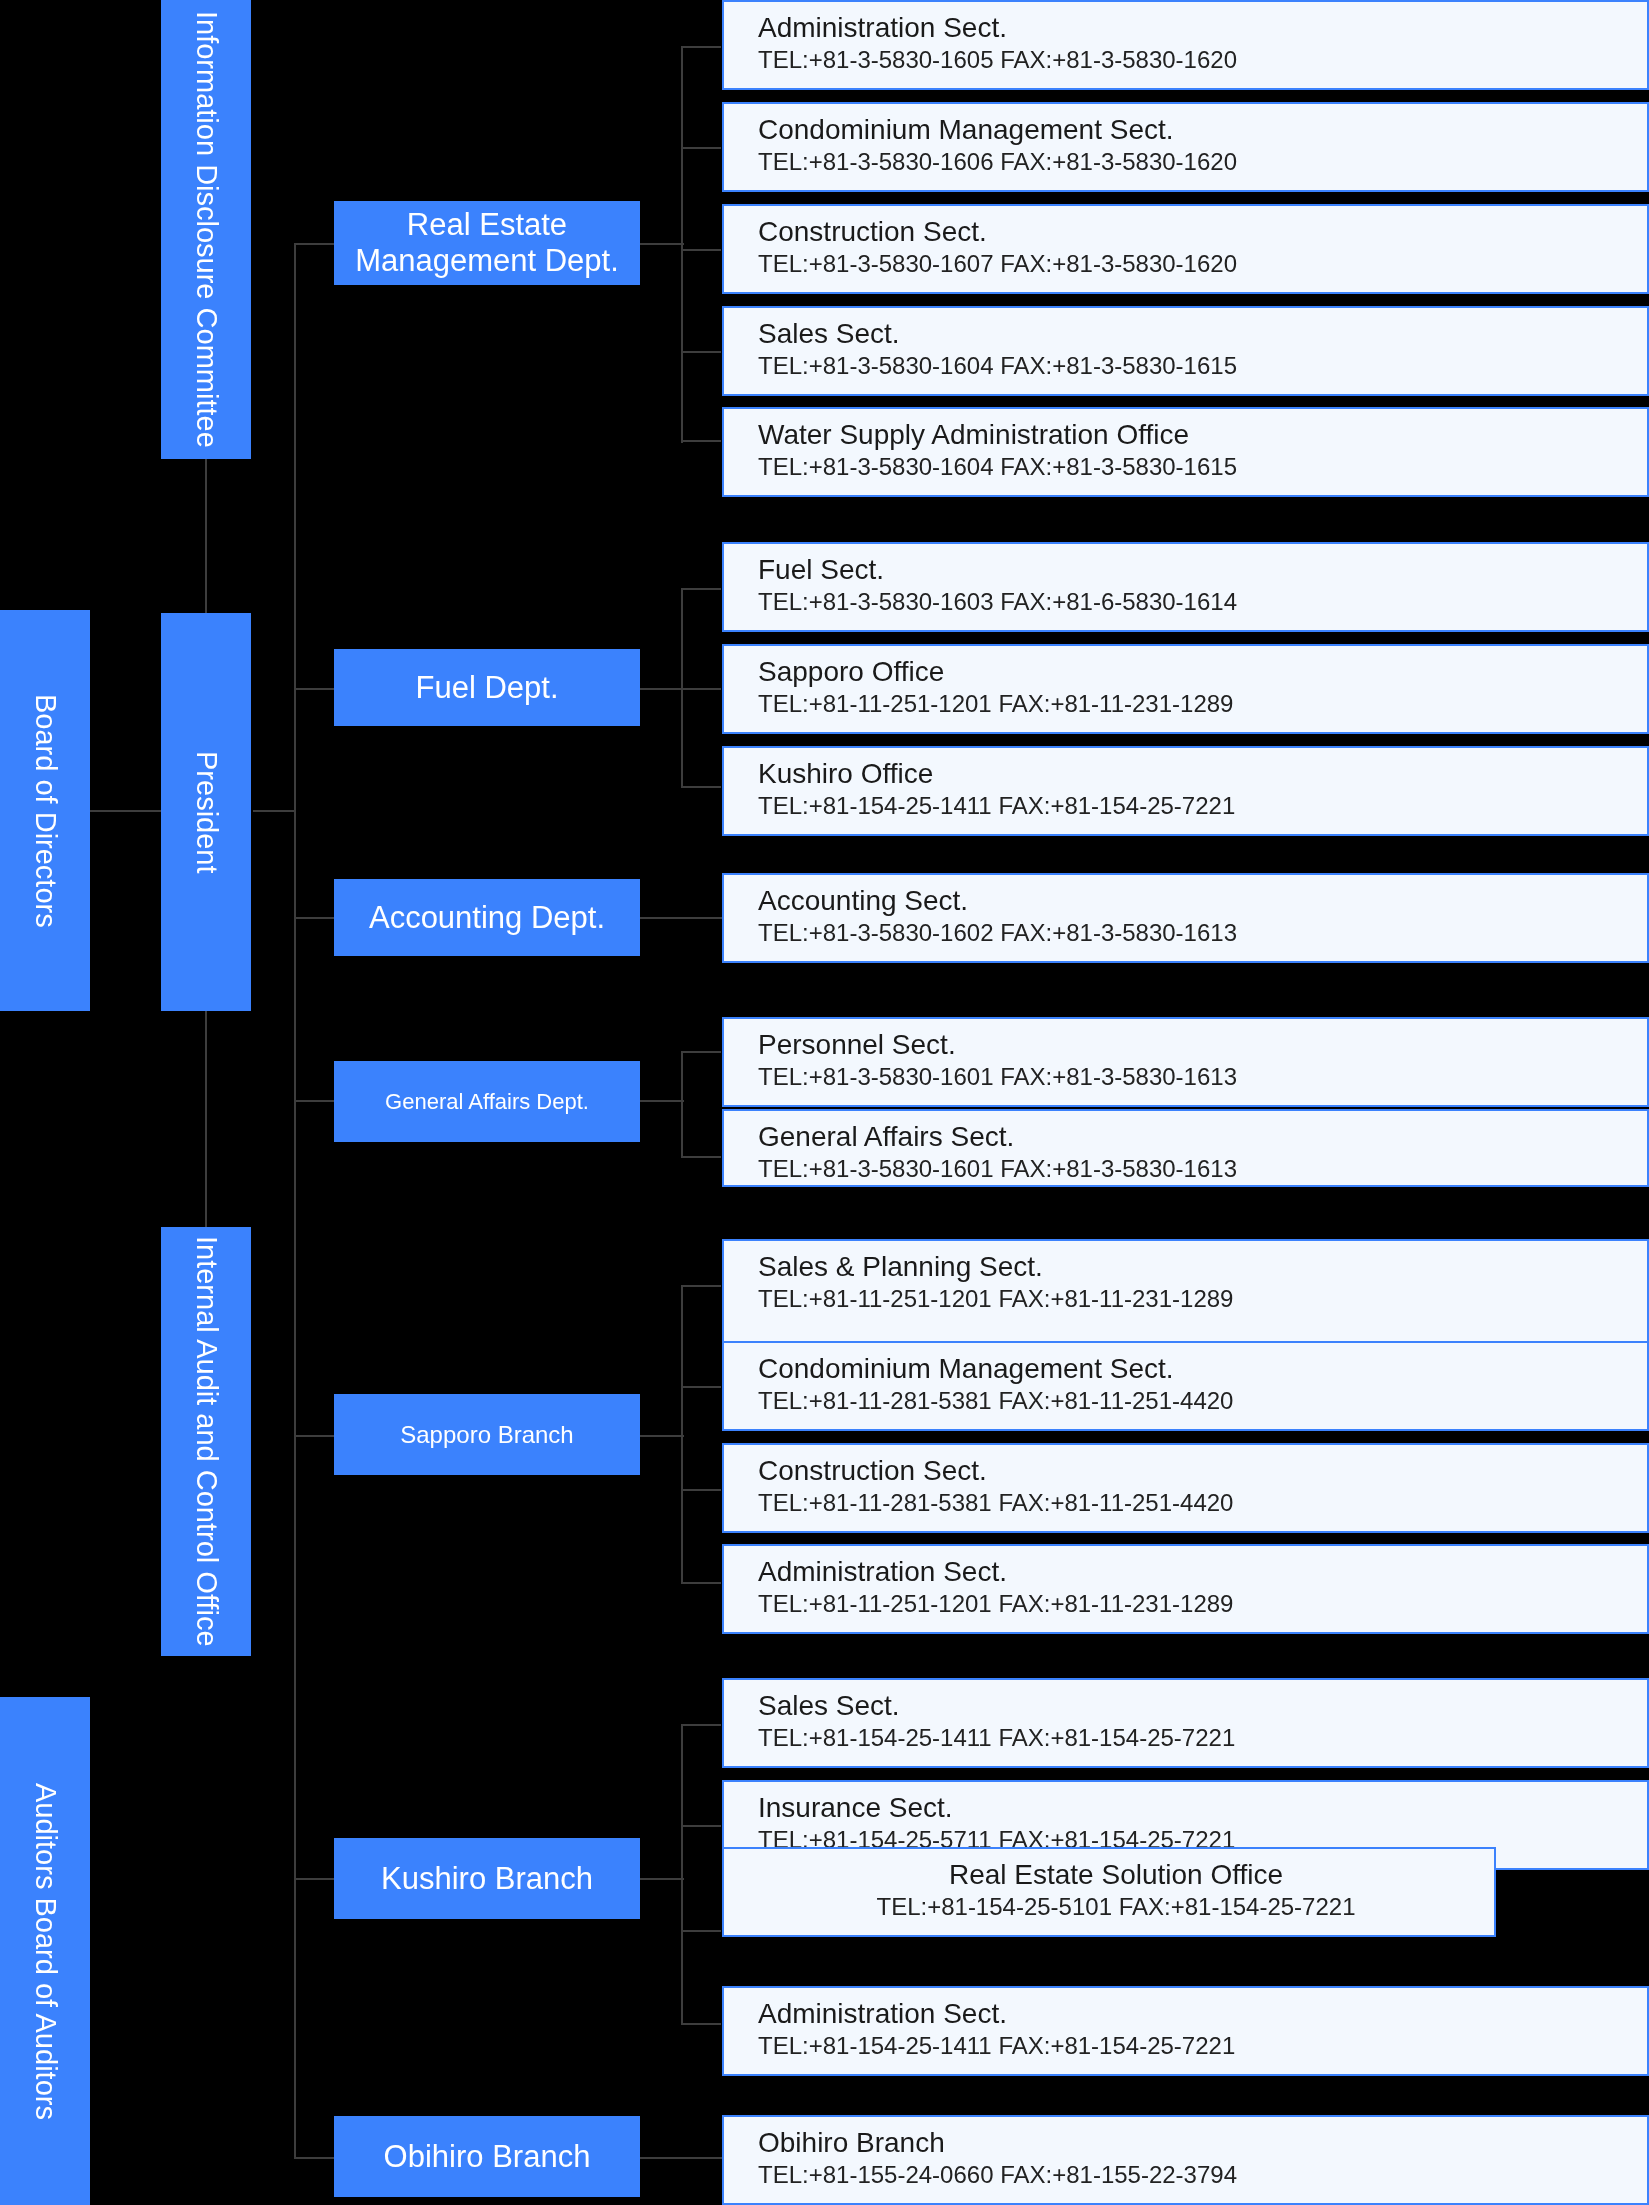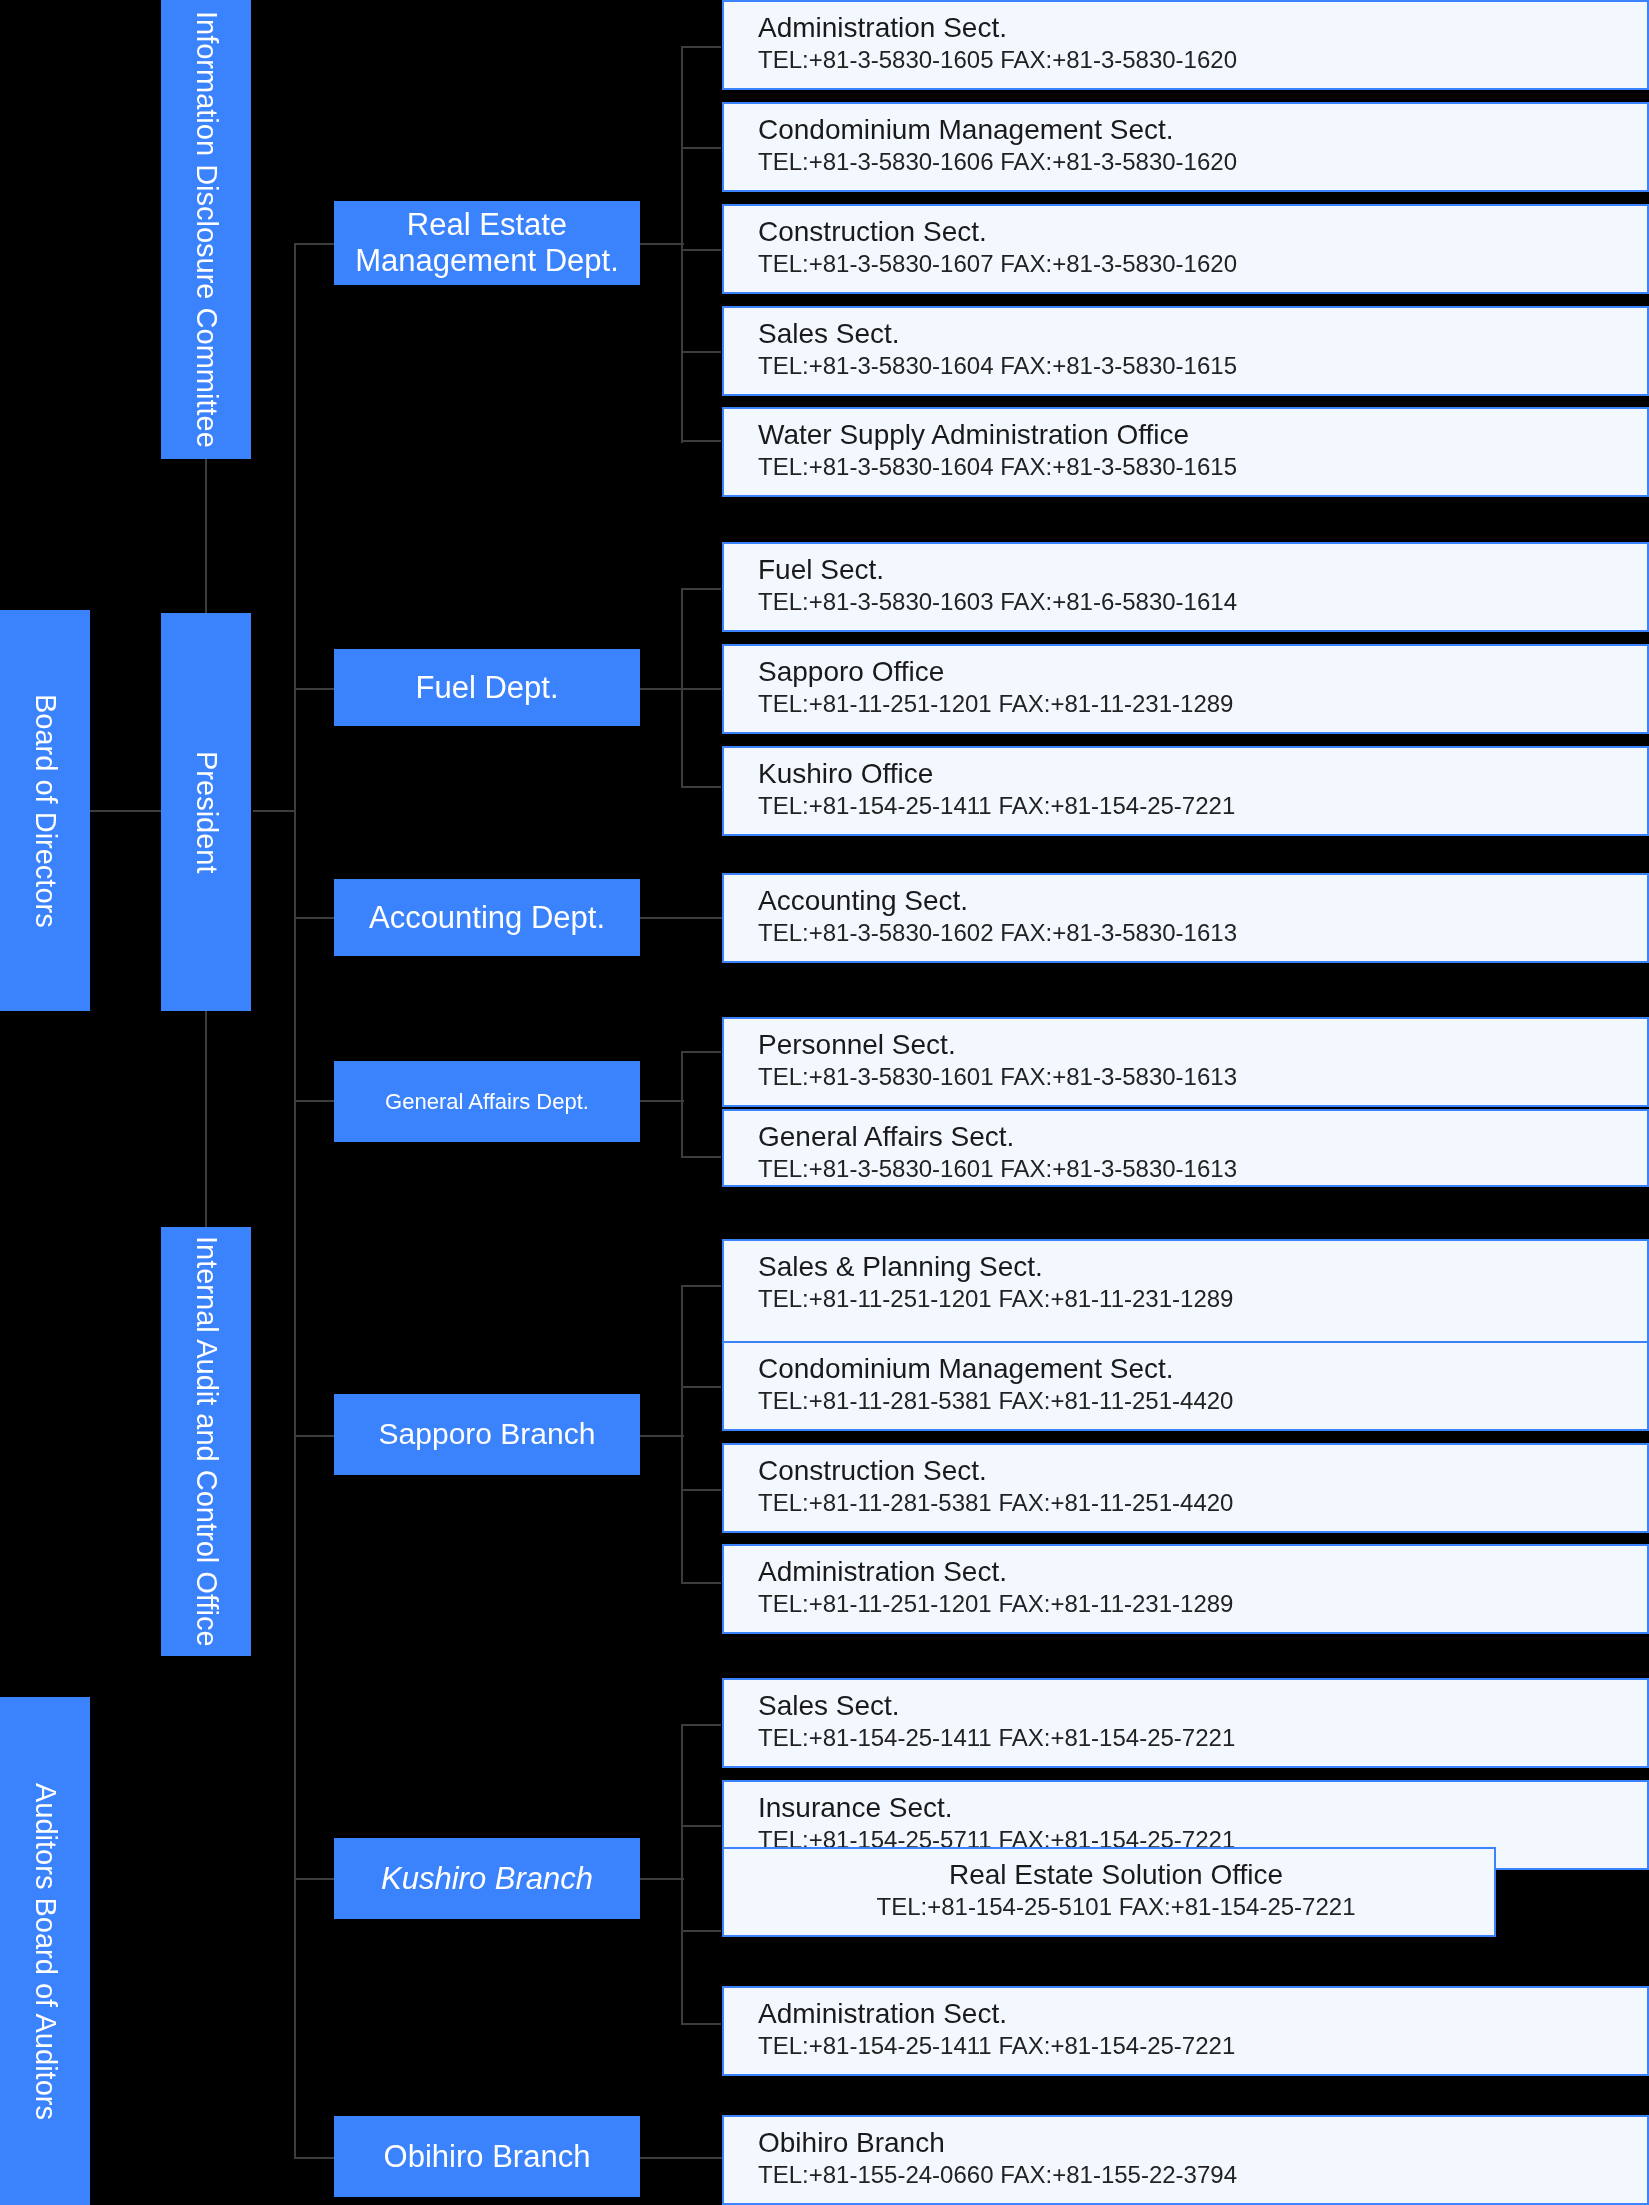--- a/index.html
+++ b/index.html
@@ -150,25 +150,25 @@
   </div>
 
   <div class="node" style="left:334px; top:879px; width:306px; height:77px; font-size:31px;">
     <span class="node-label">Accounting Dept.</span>
   </div>
 
   <div class="node" style="left:334px; top:1061px; width:306px; height:81px; font-size:22px;">
     <span class="node-label">General Affairs Dept.</span>
   </div>
 
-  <div class="node" style="left:334px; top:1394px; width:306px; height:81px; font-size:30px;">
+  <div class="node" style="left:334px; top:1394px; width:306px; height:81px; font-size:24px;">
     <span class="node-label">Sapporo Branch</span>
   </div>
 
-  <div class="node" style="left:334px; top:1838px; width:306px; height:81px; font-size:31px;font-style:italic;">
+  <div class="node" style="left:334px; top:1838px; width:306px; height:81px; font-size:31px;">
     <span class="node-label">Kushiro Branch</span>
   </div>
 
   <div class="node" style="left:334px; top:2116px; width:306px; height:81px; font-size:31px;">
     <span class="node-label">Obihiro Branch</span>
   </div>
 
   <div class="leaf" style="left:722px; top:0px; width:927px; height:90px;">
     <div class="leaf-title">Administration Sect.</div>
     <div class="leaf-contact">TEL:+81-3-5830-1605 FAX:+81-3-5830-1620</div>

